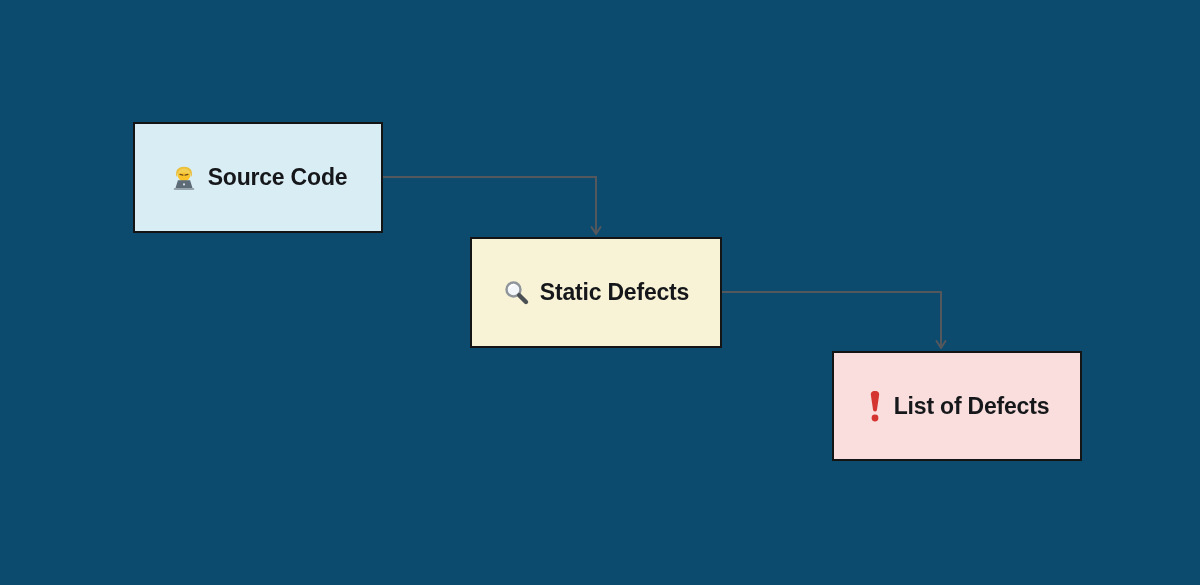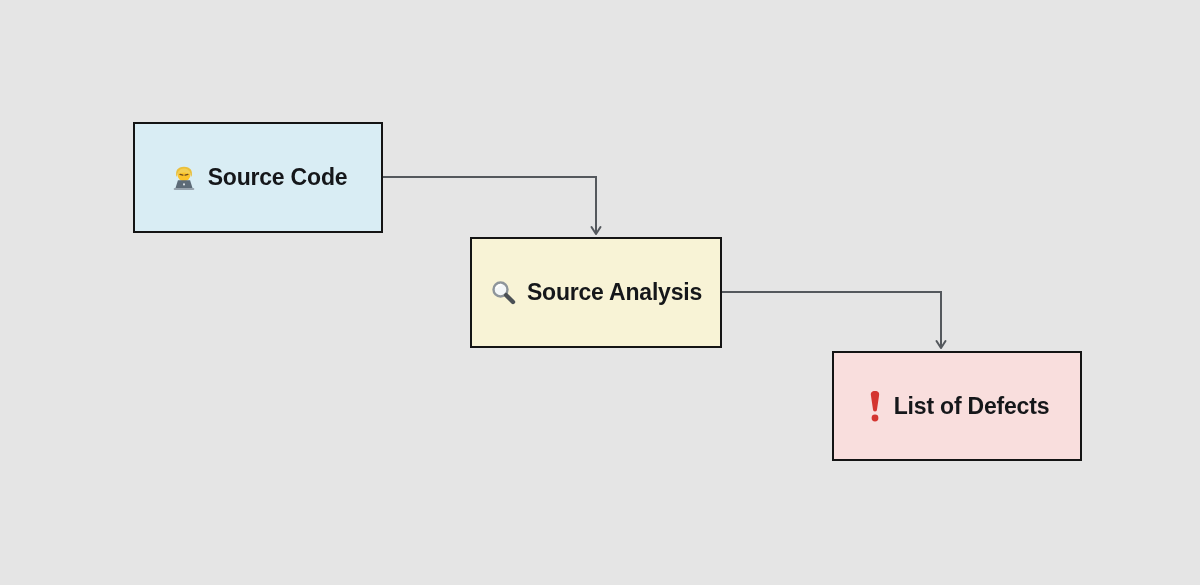--- a/index.html
+++ b/index.html
@@ -37,21 +37,21 @@
   .node .icon { display: flex; align-items: center; justify-content: center; flex: 0 0 auto; }
   .node .label { white-space: nowrap; }
 
   .node-source   { left: 133px; top: 122px; width: 250px; height: 111px; }
   .node-analysis { left: 470px; top: 237px; width: 252px; height: 111px; }
   .node-defects  { left: 816px; top: 351px; width: 250px; height: 110px; }
 </style>
 </head>
 <body>
 
-<div class="canvas" style="background: #e5e5e5; padding-left: 30px;">
+<div class="canvas" style="background: #0c4a6e; padding-left: 30px;">
 
   <svg class="edges" viewBox="0 0 1200 585" xmlns="http://www.w3.org/2000/svg">
     <defs>
       <marker id="arrowhead" markerUnits="userSpaceOnUse" markerWidth="14" markerHeight="14" refX="10" refY="6" orient="auto">
         <path class="arrowhead" d="M3,1.5 L10,6 L3,10.5" fill="none" stroke="#54585d" stroke-width="2" stroke-linecap="round" stroke-linejoin="round"></path>
       </marker>
     </defs>
     <path class="connector" d="M 383 177 L 596 177 L 596 234" fill="none" stroke="#54585d" stroke-width="2" marker-end="url(#arrowhead)"></path>
     <path class="connector" d="M 722 292 L 941 292 L 941 348" fill="none" stroke="#54585d" stroke-width="2" marker-end="url(#arrowhead)"></path>
   </svg>
@@ -73,21 +73,21 @@
   </div>
 
   <div class="node node-analysis" style="background: rgb(248, 243, 214); border-color: rgb(20, 20, 20); color: rgb(21, 23, 26);">
     <span class="icon">
       <svg width="28" height="28" viewBox="0 0 28 28" aria-hidden="true">
         <circle cx="10.5" cy="10.5" r="7" fill="#f4f7f9" stroke="#8e959b" stroke-width="2.4"></circle>
         <path d="M6.5 8.5 Q8 5.8 11 5.6" stroke="#ffffff" stroke-width="1.8" fill="none" stroke-linecap="round"></path>
         <path d="M16.2 16.2 L23 23" stroke="#4b5055" stroke-width="4.4" stroke-linecap="round"></path>
       </svg>
     </span>
-    <span class="label">Source Analysis</span>
+    <span class="label">Static Defects</span>
   </div>
 
   <div class="node node-defects" style="background: rgb(249, 222, 221); border-color: rgb(20, 20, 20); color: rgb(21, 23, 26); margin-left: 16px;">
     <span class="icon">
       <svg width="20" height="34" viewBox="0 0 20 34" aria-hidden="true">
         <path d="M10 2 C6.7 2 5.5 3.7 5.9 6.2 L8 20.5 a2 2 0 0 0 4 0 L14.1 6.2 C14.5 3.7 13.3 2 10 2 Z" fill="#d43530"></path>
         <circle cx="10" cy="29" r="3.4" fill="#d43530"></circle>
       </svg>
     </span>
     <span class="label">List of Defects</span>

